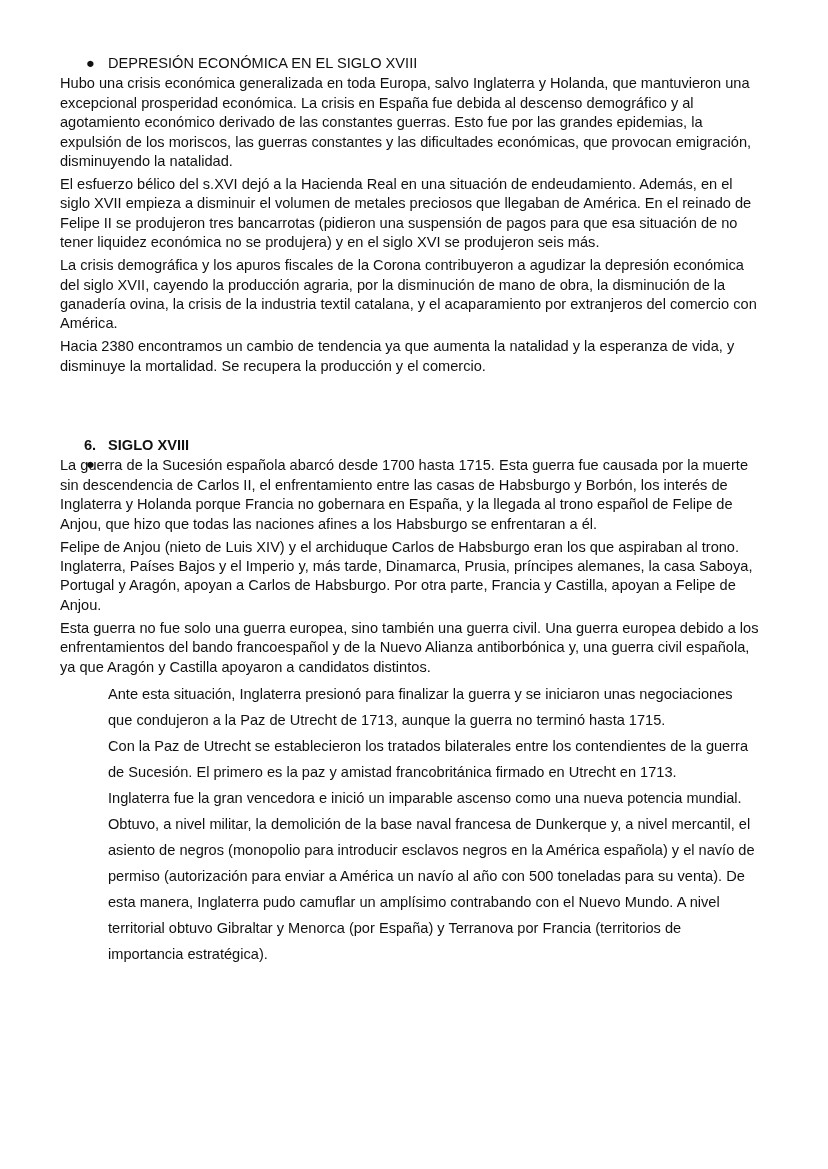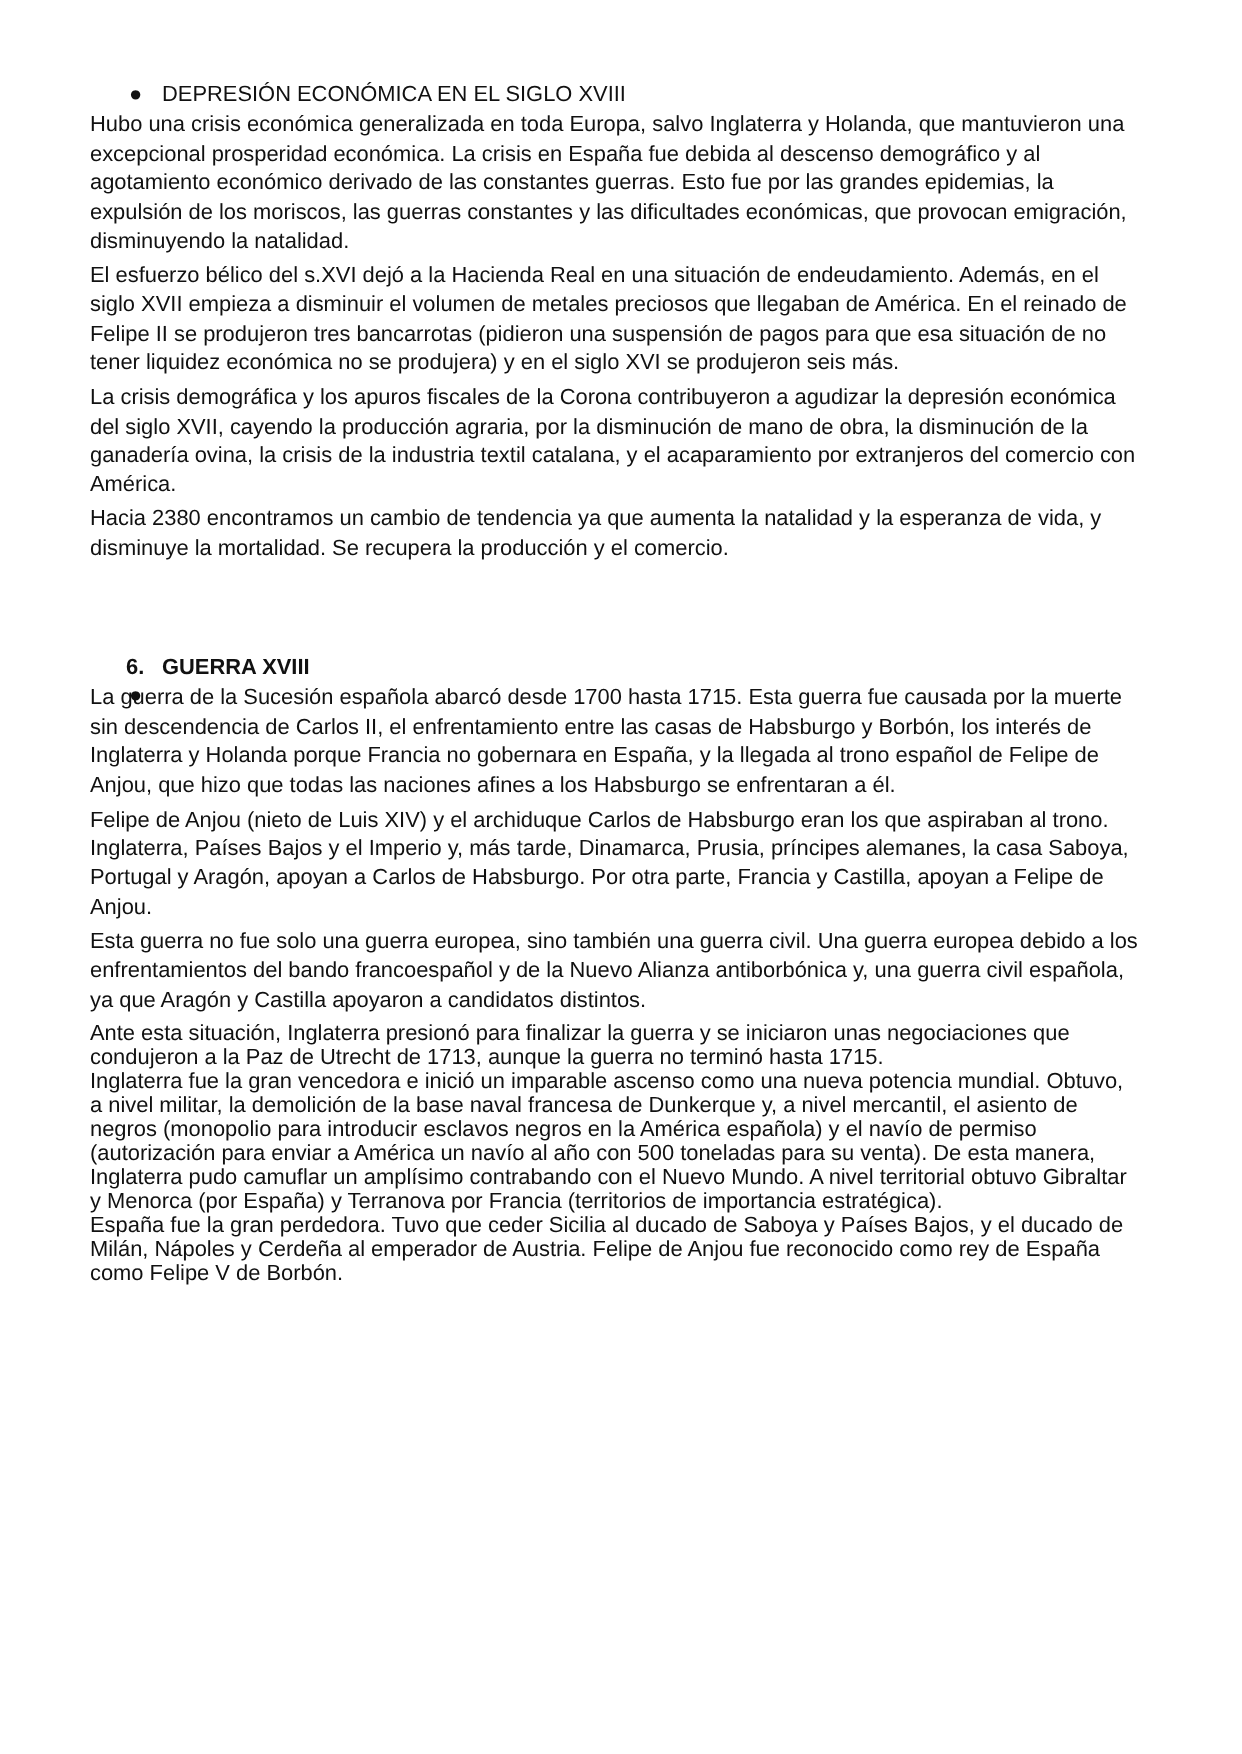--- a/index.html
+++ b/index.html
@@ -1,21 +1,21 @@
 <!DOCTYPE html>
 <html><head>
 <meta charset="utf-8">
 <style>
   html, body { margin: 0; padding: 0; background: #ffffff; }
   body { width: 828px; height: 1169px; position: relative; overflow: hidden;
          font-family: "Liberation Sans", sans-serif; color: #111111; }
   .page { position: absolute; left: 60px; top: 54px; width: 700px; font-size: 14.6px; line-height: 19.4px; }
   .p { margin: 0 0 3.6px 0; }
   .p.tight { margin-bottom: 0; }
-  .p.tight2 { margin-bottom: 0; line-height: 16px; }
+  .p.tight2 { margin-bottom: 0; line-height: 26px; margin-left: 48px; }
   .bullet-head { position: relative; padding-left: 48px; margin: 0 0 1px 0; }
   .bullet-head .dot { position: absolute; left: 26px; top: 0; }
   .num-head { position: relative; padding-left: 48px; font-weight: bold; margin: 0; }
   .num-head .num { position: absolute; left: 24px; top: 0; font-weight: bold; }
   .gap-section { height: 56px; }
 </style>
 </head>
 <body>
 
 <div class="page">
@@ -27,27 +27,27 @@
 
   <p class="p">Hubo una crisis económica generalizada en toda Europa, salvo Inglaterra y Holanda, que mantuvieron una excepcional prosperidad económica. La crisis en España fue debida al descenso demográfico y al agotamiento económico derivado de las constantes guerras. Esto fue por las grandes epidemias, la expulsión de los moriscos, las guerras constantes y las dificultades económicas, que provocan emigración, disminuyendo la natalidad.</p>
   <p class="p">El esfuerzo bélico del s.XVI dejó a la Hacienda Real en una situación de endeudamiento. Además, en el siglo XVII empieza a disminuir el volumen de metales preciosos que llegaban de América. En el reinado de Felipe II se produjeron tres bancarrotas (pidieron una suspensión de pagos para que esa situación de no tener liquidez económica no se produjera) y en el siglo XVI se produjeron seis más.</p>
   <p class="p">La crisis demográfica y los apuros fiscales de la Corona contribuyeron a agudizar la depresión económica del siglo XVII, cayendo la producción agraria, por la disminución de mano de obra, la disminución de la ganadería ovina, la crisis de la industria textil catalana, y el acaparamiento por extranjeros del comercio con América.</p>
   <p class="p">Hacia 2380 encontramos un cambio de tendencia ya que aumenta la natalidad y la esperanza de vida, y disminuye la mortalidad. Se recupera la producción y el comercio.</p>
 
   <div class="gap-section"></div>
 
   <div class="num-head">
     <span class="num">6.</span>
-    <span>GUERRA XVIII</span>
+    <span>SIGLO XVIII</span>
   </div>
 
   <div class="bullet-head">
     <span class="dot">●</span>
   </div>
 
   <p class="p">La guerra de la Sucesión española abarcó desde 1700 hasta 1715. Esta guerra fue causada por la muerte sin descendencia de Carlos II, el enfrentamiento entre las casas de Habsburgo y Borbón, los interés de Inglaterra y Holanda porque Francia no gobernara en España, y la llegada al trono español de Felipe de Anjou, que hizo que todas las naciones afines a los Habsburgo se enfrentaran a él.</p>
   <p class="p">Felipe de Anjou (nieto de Luis XIV) y el archiduque Carlos de Habsburgo eran los que aspiraban al trono. Inglaterra, Países Bajos y el Imperio y, más tarde, Dinamarca, Prusia, príncipes alemanes, la casa Saboya, Portugal y Aragón, apoyan a Carlos de Habsburgo. Por otra parte, Francia y Castilla, apoyan a Felipe de Anjou.</p>
   <p class="p">Esta guerra no fue solo una guerra europea, sino también una guerra civil. Una guerra europea debido a los enfrentamientos del bando francoespañol y de la Nuevo Alianza antiborbónica y, una guerra civil española, ya que Aragón y Castilla apoyaron a candidatos distintos.</p>
   <p class="p tight2">Ante esta situación, Inglaterra presionó para finalizar la guerra y se iniciaron unas negociaciones que condujeron a la Paz de Utrecht de 1713, aunque la guerra no terminó hasta 1715.</p>
+  <p class="p tight2">Con la Paz de Utrecht se establecieron los tratados bilaterales entre los contendientes de la guerra de Sucesión. El primero es la paz y amistad francobritánica firmado en Utrecht en 1713.</p>
   <p class="p tight2">Inglaterra fue la gran vencedora e inició un imparable ascenso como una nueva potencia mundial. Obtuvo, a nivel militar, la demolición de la base naval francesa de Dunkerque y, a nivel mercantil, el asiento de negros (monopolio para introducir esclavos negros en la América española) y el navío de permiso (autorización para enviar a América un navío al año con 500 toneladas para su venta). De esta manera, Inglaterra pudo camuflar un amplísimo contrabando con el Nuevo Mundo. A nivel territorial obtuvo Gibraltar y Menorca (por España) y Terranova por Francia (territorios de importancia estratégica).</p>
-  <p class="p tight2">España fue la gran perdedora. Tuvo que ceder Sicilia al ducado de Saboya y Países Bajos, y el ducado de Milán, Nápoles y Cerdeña al emperador de Austria. Felipe de Anjou fue reconocido como rey de España como Felipe V de Borbón.</p>
 
 </div>
 
 </body></html>

